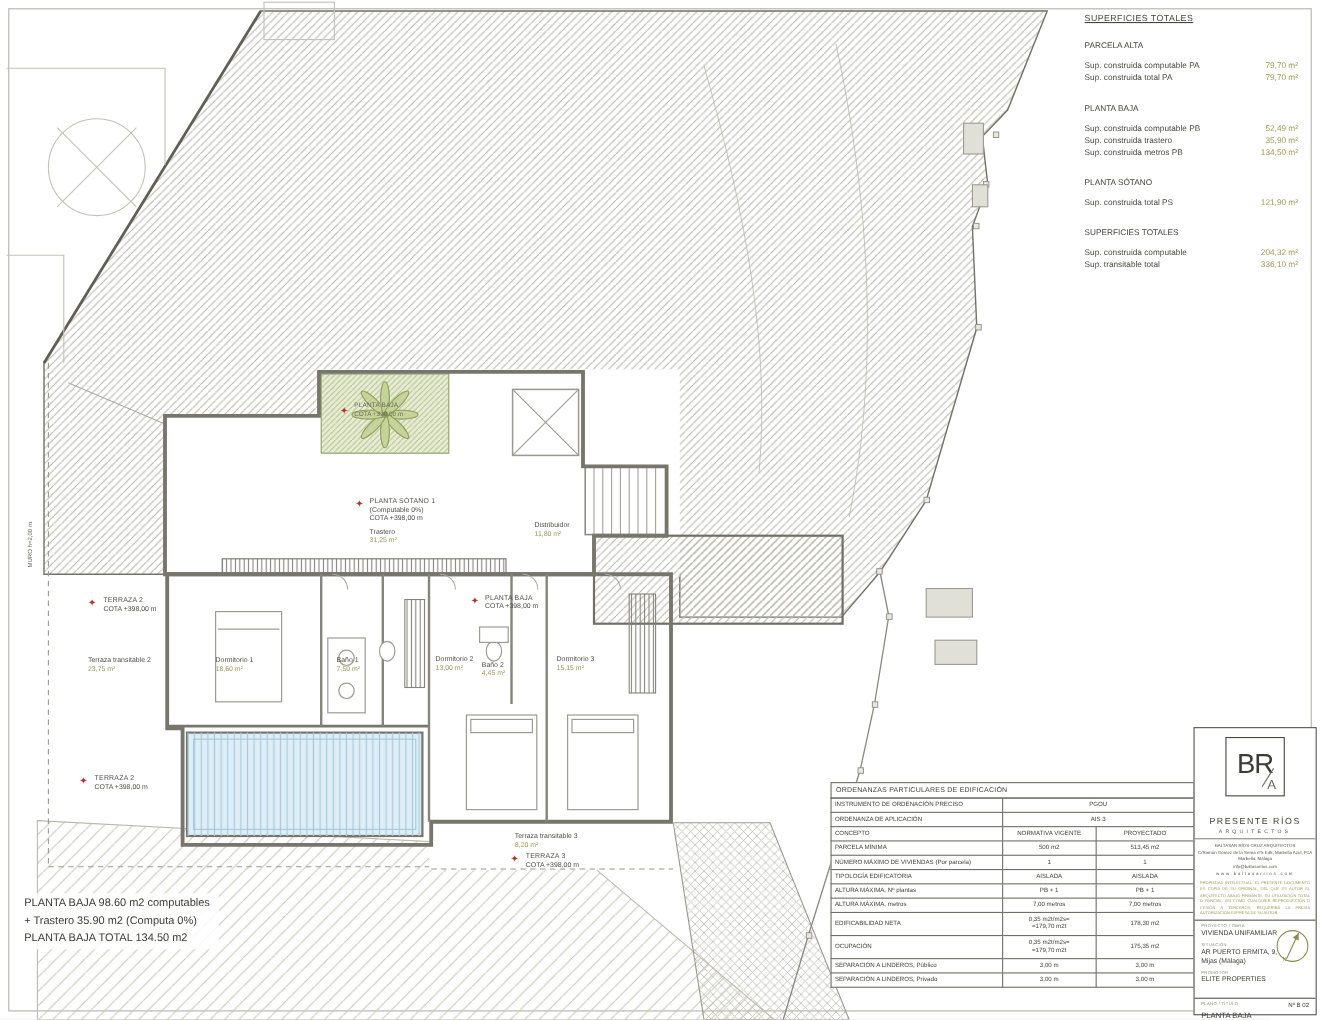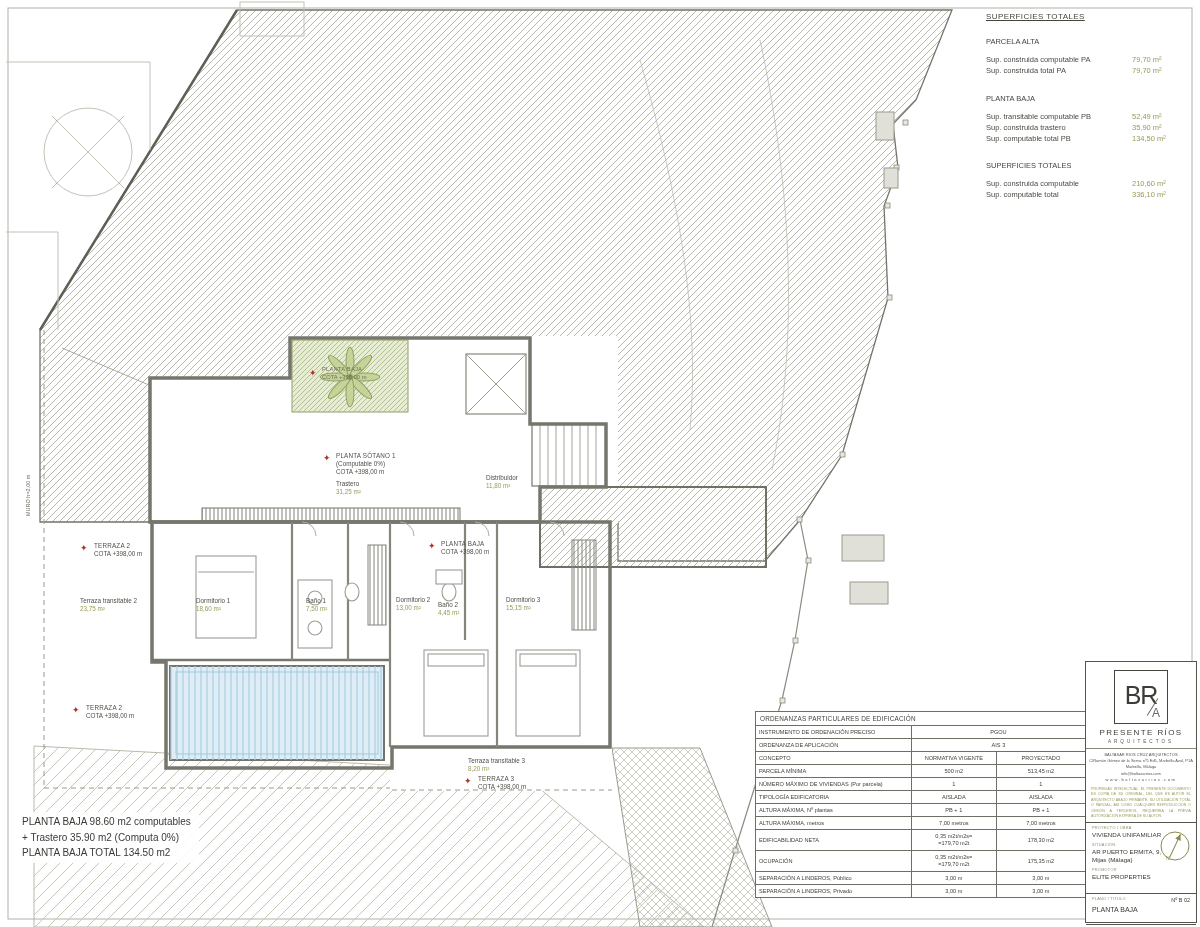--- a/index.html
+++ b/index.html
@@ -17,42 +17,42 @@
   .muro{position:absolute;left:25px;top:516px;font-size:5.5px;color:#6b6b62;
         transform:rotate(-90deg);transform-origin:0 0;white-space:nowrap;}
 
   
   .supers{position:absolute;left:986px;top:12px;width:194px;}
   .sup-title{font-size:8px;text-decoration:underline;letter-spacing:.4px;color:#454540;margin-bottom:16px;}
   .sup-sec{margin-bottom:17px;}
   .sup-head{font-size:7.5px;margin:0 0 9px;color:#454540;}
   .sup-row{display:flex;font-size:7.5px;line-height:1.45;color:#4a4a44;}
   .sup-row .lab{flex:1;}
-  .sup-row .val{color:#9a9a58;text-align:left;min-width:48px;}
+  .sup-row .val{color:#9a9a58;text-align:right;min-width:48px;}
 
   
   .ords{position:absolute;left:755px;top:711px;width:331px;background:#fff;}
   .ord-title{font-size:6.4px;color:#3f3f39;border:1px solid #6e6e66;padding:3px 4px;letter-spacing:.2px;background:#fff;}
   .ords table{width:100%;border-collapse:collapse;margin-top:-1px;}
   .ords td{border:1px solid #6e6e66;font-size:5.6px;color:#3f3f39;padding:3px;vertical-align:middle;}
   .ords td.lab{width:158px;}
   .ords td.c{text-align:center;width:82px;}
   .ords td.c2{text-align:center;width:86px;}
   .olive{color:#9a9a58;}
   .two{white-space:pre-line;font-size:5.2px;line-height:1.25;}
 
   
   .summary{position:absolute;left:20px;top:812px;font-size:10px;line-height:1.55;color:#3a3a36;
            background:rgba(255,255,255,.88);padding:2px 8px 2px 2px;}
 
   
   .titleblock{position:absolute;left:1085px;top:661px;width:112px;height:262px;border:1px solid #55554e;
               background:#fff;display:flex;flex-direction:column;box-sizing:border-box;}
   .tb-logo-wrap{text-align:center;padding:6px 0 4px;}
-  .tb-logo-box{width:52px;height:52px;border:1.5px solid #45453e;margin:2px auto 4px;position:relative;}
+  .tb-logo-box{width:52px;height:52px;border:1.5px solid #45453e;margin:2px auto 18px;position:relative;}
   .logo-br{font-size:25px;color:#3c3c36;line-height:48px;letter-spacing:-1px;}
   .logo-a{position:absolute;right:7px;bottom:3px;font-size:12px;color:#6a6a62;}
   .logo-slash{position:absolute;right:14px;bottom:6px;width:1px;height:20px;background:#6a6a62;transform:rotate(32deg);}
   .firm-name{font-size:8px;letter-spacing:1.4px;color:#3c3c36;}
   .firm-sub{font-size:4.6px;letter-spacing:3px;color:#55554e;margin-top:2px;}
   .tb-info{font-size:4px;line-height:1.55;text-align:center;color:#55554e;border-top:1px solid #8a8a80;padding:3px 2px 2px;}
   .tb-info .web{letter-spacing:1.6px;}
   .tb-disclaimer{font-size:3.6px;color:#9a9a58;padding:2px 5px 3px;line-height:1.5;text-align:justify;}
   .tb-fields{border-top:1px solid #55554e;position:relative;padding:3px 6px;flex:0 0 64px;}
   .flabel{font-size:3.8px;color:#8c8c74;letter-spacing:.3px;margin-bottom:1px;}
@@ -299,42 +299,49 @@
       </div>
       <div class="sup-row">
         <span class="lab">Sup. construida total PA</span>
         <span class="val">79,70 m²</span>
       </div>
     </div>
 
     <div class="sup-sec">
       <div class="sup-head">PLANTA BAJA</div>
       <div class="sup-row">
-        <span class="lab">Sup. transitable computable PB</span>
+        <span class="lab">Sup. construida computable PB</span>
         <span class="val">52,49 m²</span>
       </div>
       <div class="sup-row">
         <span class="lab">Sup. construida trastero</span>
         <span class="val">35,90 m²</span>
       </div>
       <div class="sup-row">
-        <span class="lab">Sup. computable total PB</span>
+        <span class="lab">Sup. construida metros PB</span>
         <span class="val">134,50 m²</span>
       </div>
     </div>
 
+    <div class="sup-sec">
+      <div class="sup-head">PLANTA SÓTANO</div>
+      <div class="sup-row">
+        <span class="lab">Sup. construida total PS</span>
+        <span class="val">121,90 m²</span>
+      </div>
+    </div>
 
     <div class="sup-sec">
       <div class="sup-head">SUPERFICIES TOTALES</div>
       <div class="sup-row">
         <span class="lab">Sup. construida computable</span>
-        <span class="val">210,60 m²</span>
-      </div>
-      <div class="sup-row">
-        <span class="lab">Sup. computable total</span>
+        <span class="val">204,32 m²</span>
+      </div>
+      <div class="sup-row">
+        <span class="lab">Sup. transitable total</span>
         <span class="val">336,10 m²</span>
       </div>
     </div>
   </div>
 
   <div class="ords">
     <div class="ord-title">ORDENANZAS PARTICULARES DE EDIFICACIÓN</div>
     <table>
       <tbody>
           <tr>

